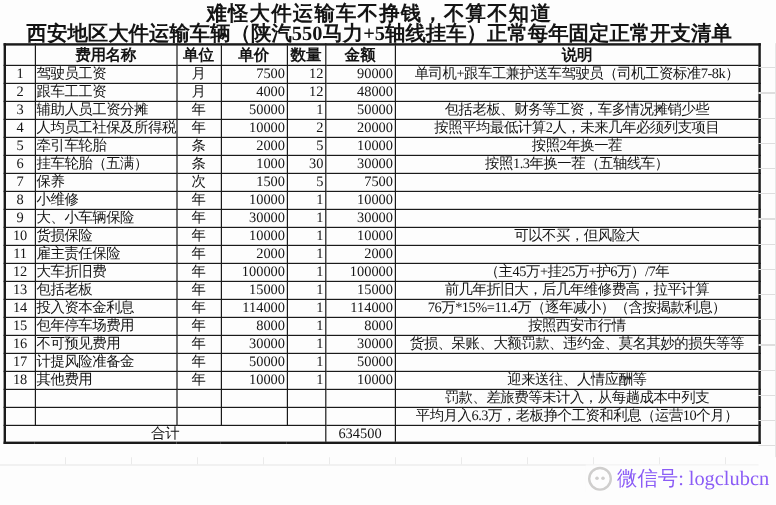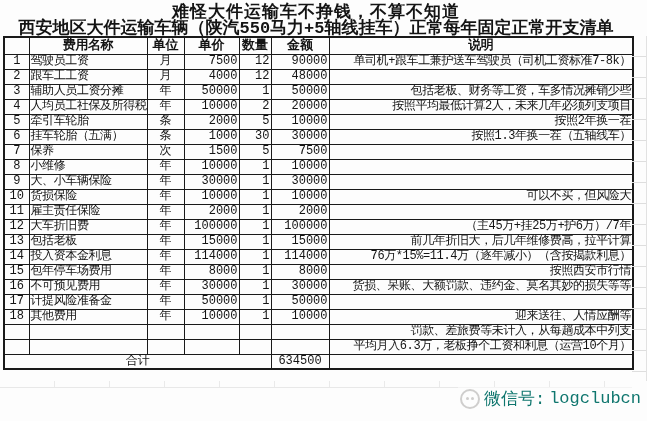--- a/index.html
+++ b/index.html
@@ -2,21 +2,21 @@
 <html><head>
 <meta charset="utf-8">
 <style>
   * { margin: 0; padding: 0; box-sizing: border-box; }
   html, body { background: #ffffff; }
   .page {
     position: relative;
     width: 647px;
     height: 421px;
     background: #fdfdfd;
-    font-family: Liberation Mono, monospace;
+    font-family: Liberation Serif, serif;
     color: #141414;
     overflow: hidden;
   }
   .title1 {
     position: absolute;
     top: 0px; left: 0px; width: 632px;
     text-align: center;
     font-size: 17px;
     font-weight: bold;
     letter-spacing: 1px;
@@ -53,38 +53,38 @@
     text-align: center;
     font-size: 13px;
     height: 17px;
   }
   .c-idx    { text-align: center; }
   .c-name   { text-align: left; letter-spacing: -0.4px; padding-left: 2px; }
   .c-unit   { text-align: center; }
   .c-price  { text-align: right; padding-right: 3px; margin-top: 12px; }
   .c-qty    { text-align: right; padding-right: 3px; }
   .c-amount { text-align: right; padding-right: 3px; }
-  .c-desc   { text-align: right; letter-spacing: -0.4px; padding-left: 2px; }
+  .c-desc   { text-align: center; letter-spacing: -0.4px; padding-left: 2px; }
   .c-total-label { text-align: center; font-size: 14px; }
   .c-total-amount { text-align: center; }
   .notes {
     position: absolute;
     left: 4px; top: 388px; width: 640px;
     font-size: 13px;
     line-height: 15px;
     letter-spacing: -0.3px;
   }
   .note-line2 { padding-left: 26px; }
   .watermark {
     position: absolute;
     top: 387px; right: 6px;
     display: flex;
     align-items: center;
     gap: 4px;
-    color: #0f766e;
+    color: #8b5cf6;
     font-size: 17px;
     background: rgba(253,253,253,0.55);
     padding-left: 2px;
   }
   .wm-icon {
     width: 20px; height: 20px;
     border: 2px solid #cfcecd;
     border-radius: 50%;
     position: relative;
     flex: 0 0 auto;

